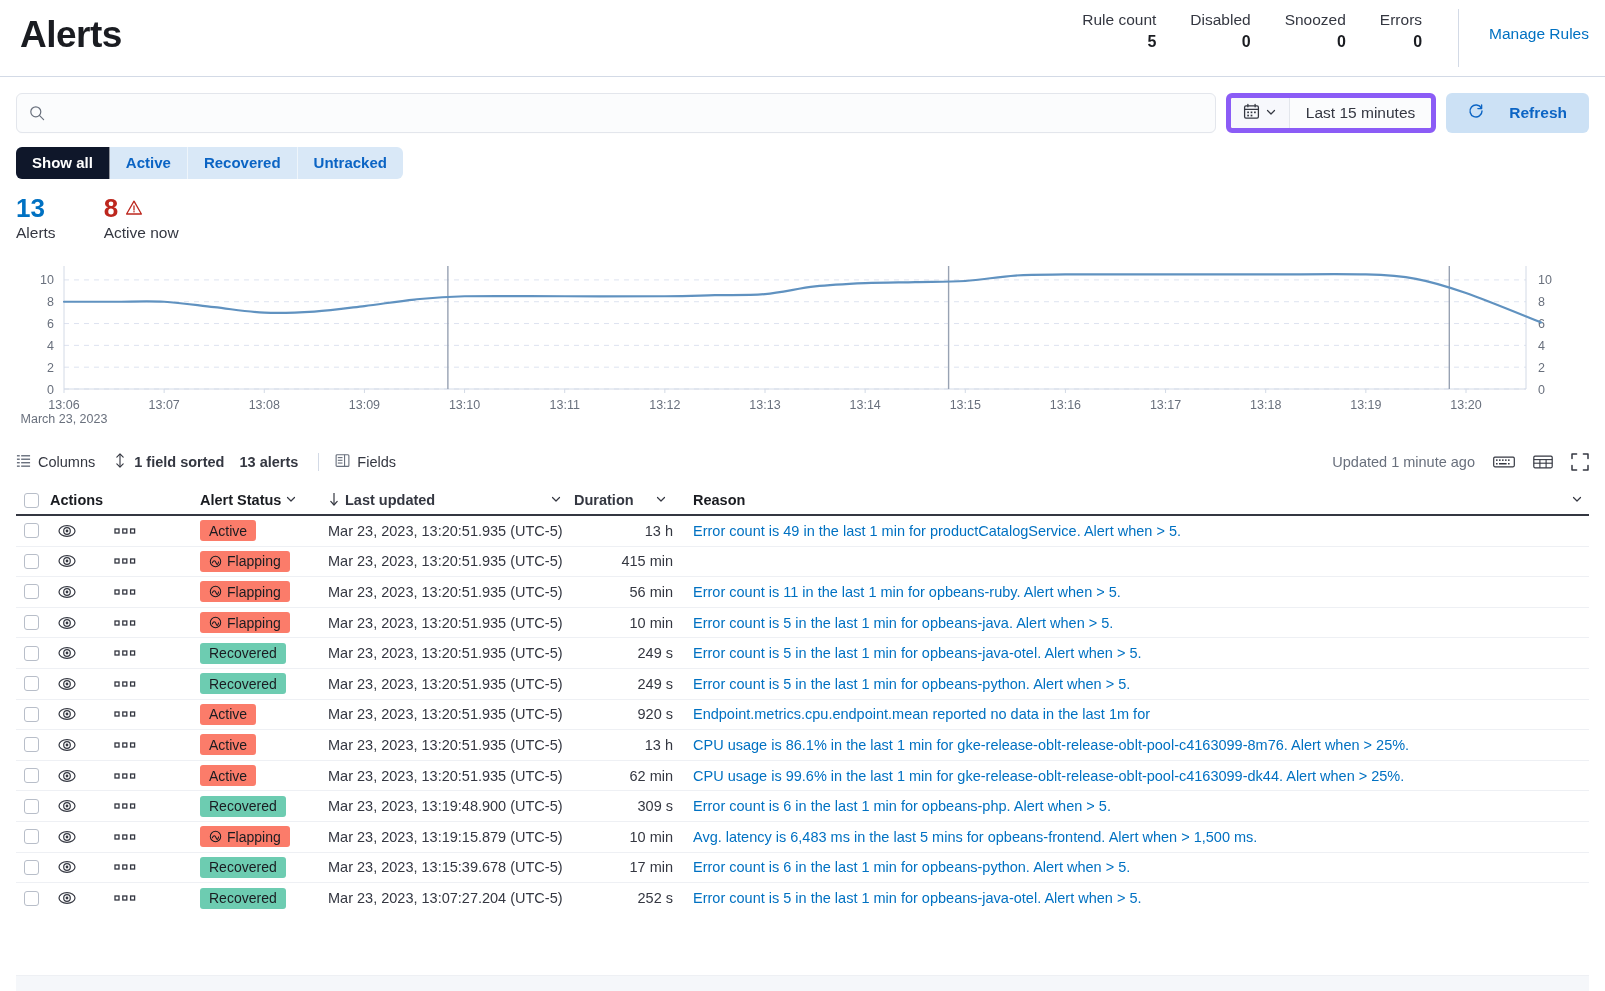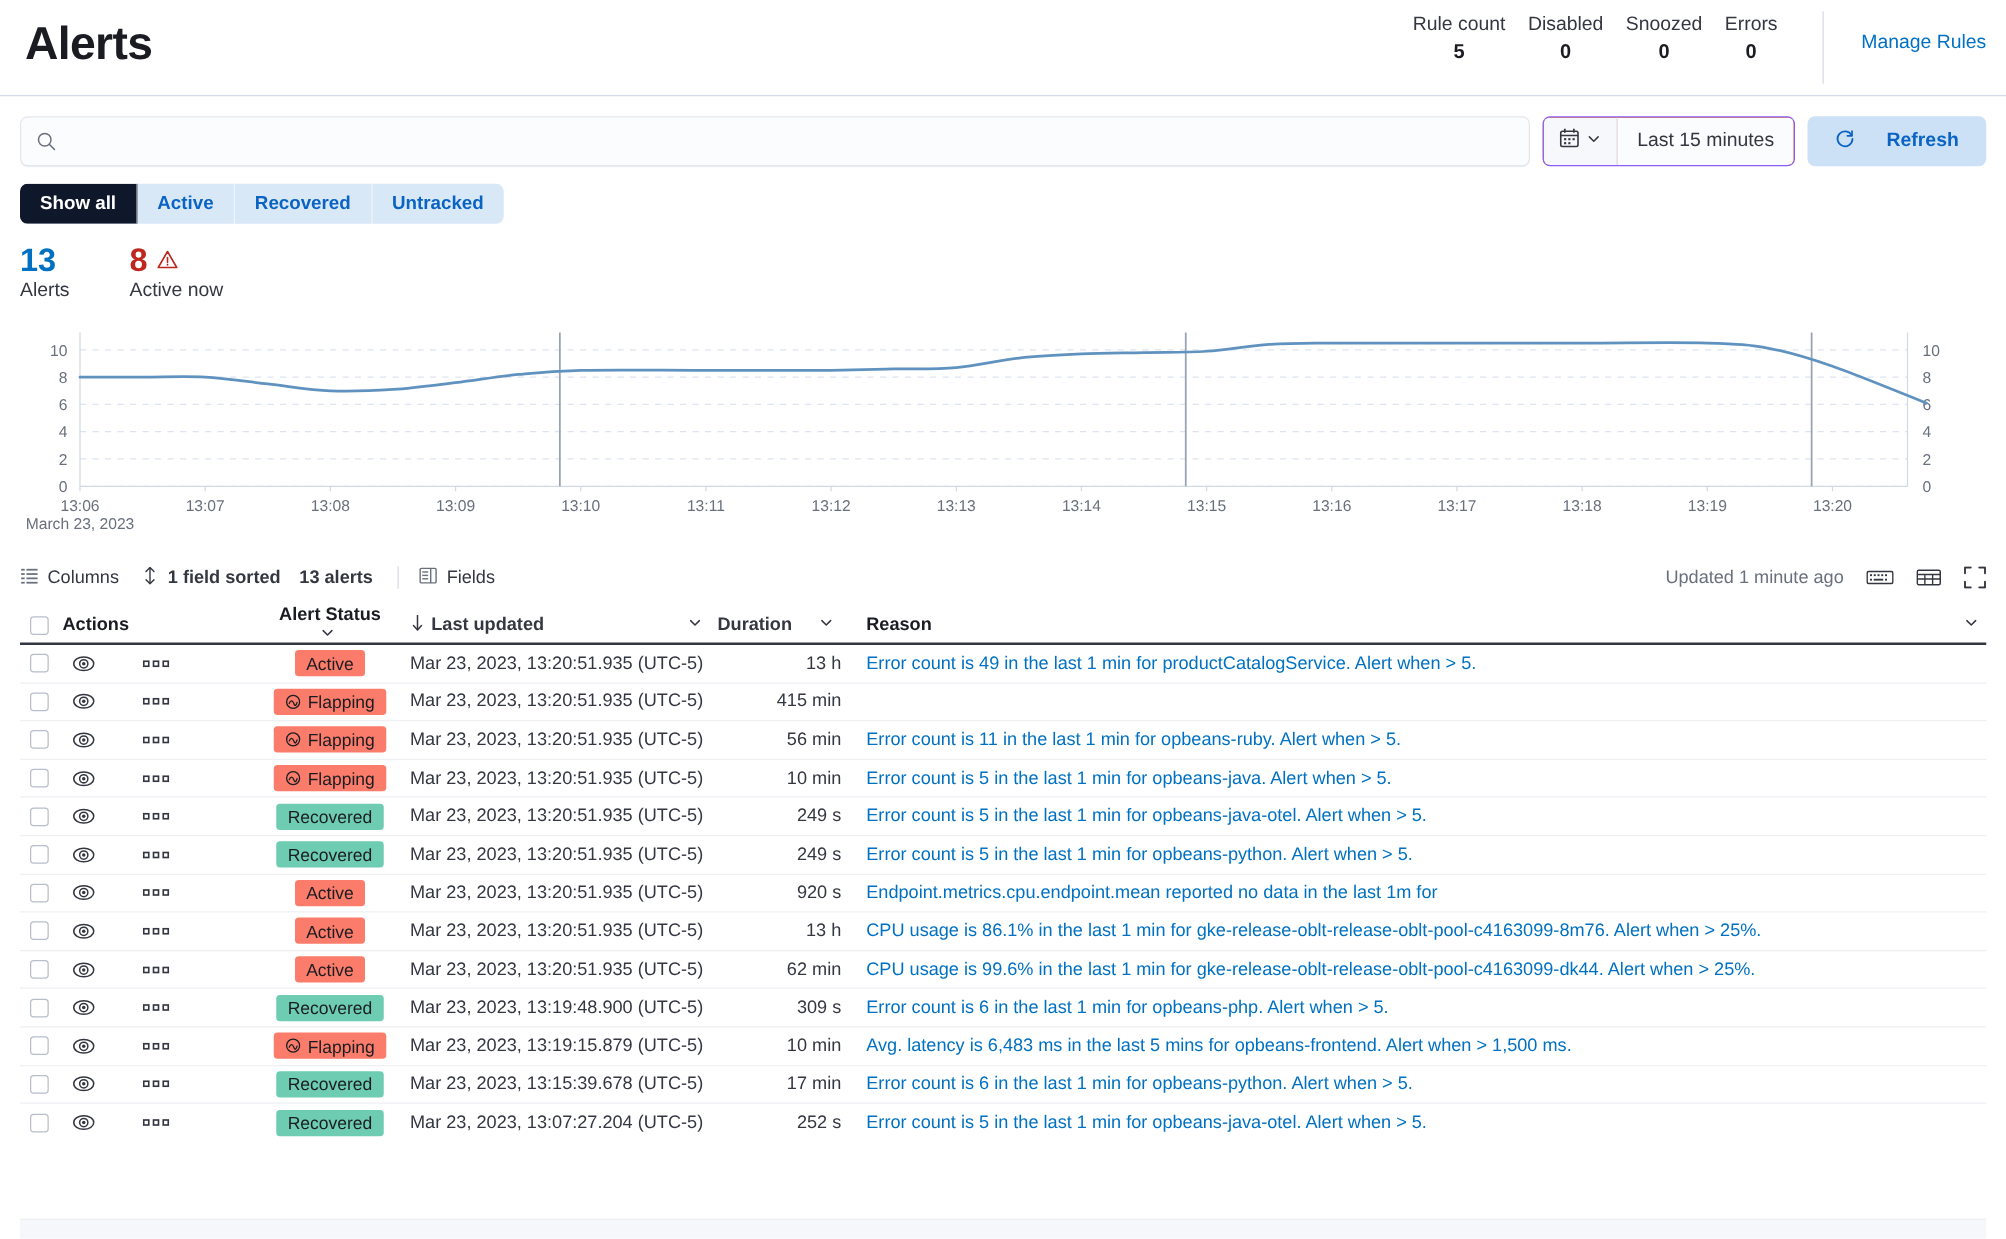--- a/index.html
+++ b/index.html
@@ -22,21 +22,21 @@
   }
   .page-title {
     font-size: 37px; font-weight: bold; color: #1a1c21;
     letter-spacing: -0.5px; line-height: 1;
     margin-top: 16px; margin-left: 4px;
   }
   .header-right {
     margin-left: auto; display: flex; align-items: flex-start;
     margin-top: 9px;
   }
-  .stat { margin-left: 18px; text-align: center; }
+  .stat { margin-left: 34px; text-align: right; }
   .stat-label { font-size: 15.5px; color: #343741; line-height: 22px; }
   .stat-value { font-size: 16px; font-weight: bold; color: #1a1c21; line-height: 22px; }
   .header-divider {
     width: 1px; height: 58px; background: #D3DAE6; margin: 0 0 0 36px;
   }
   .manage-rules {
     font-size: 15.5px; color: #0071c2; margin-left: 30px; margin-top: 16px;
     cursor: pointer; white-space: nowrap;
   }
 
@@ -49,21 +49,21 @@
     flex: 1; height: 40px; background: #fbfcfd;
     border: 1px solid #e3e6ec; border-radius: 6px;
     display: flex; align-items: center; padding: 0 12px;
     box-shadow: 0 1px 1px -1px rgba(152,162,179,.2);
   }
   .search-icon { width: 16px; height: 16px; margin-right: 10px; flex: none; }
   .search-placeholder { font-size: 15.5px; color: #69707D; }
 
   .date-picker {
     display: flex; align-items: flex-start; margin-left: 10px;
-    border: 1px solid #8b5cf6; border-radius: 6px; overflow: hidden;
+    border: 5px solid #8b5cf6; border-radius: 6px; overflow: hidden;
     height: 40px; background: #c2410c;
   }
   .dp-calendar {
     display: flex; align-items: center; gap: 5px;
     padding: 0 12px; height: 100%;
     background: #f7f8fc; border-right: 1px solid #e3e6ec;
     cursor: pointer;
   }
   .dp-range {
     padding: 0 16px 0 16px; height: 100%;
@@ -129,21 +129,21 @@
   .trow {
     display: flex; align-items: center; height: 30.6px;
     border-bottom: 1px solid #eef0f4;
     font-size: 14.5px;
   }
   .trow:last-child { border-bottom: none; }
   .c-check { width: 34px; display: flex; align-items: center; padding-left: 8px; }
   .c-actions { width: 150px; display: flex; align-items: center; }
   .c-eye { width: 58px; display: flex; align-items: center; padding-left: 8px; }
   .c-more { width: 92px; display: flex; align-items: center; padding-left: 6px; }
-  .c-status { width: 128px; display: flex; align-items: center; flex-direction: column; }
+  .c-status { width: 128px; display: flex; align-items: center; }
   .c-updated { width: 240px; color: #343741; white-space: nowrap; }
   .c-dur { width: 115px; text-align: right; padding-right: 10px; color: #343741; white-space: nowrap; }
   .c-reason { flex: 1; padding-left: 10px; color: #0071c2; white-space: nowrap; overflow: hidden; }
 
   .chk {
     width: 15px; height: 15px; border: 1px solid #b8bec9;
     border-radius: 3px; background: #fff; cursor: pointer;
   }
   .badge {
     display: inline-flex; align-items: center; gap: 5px;

